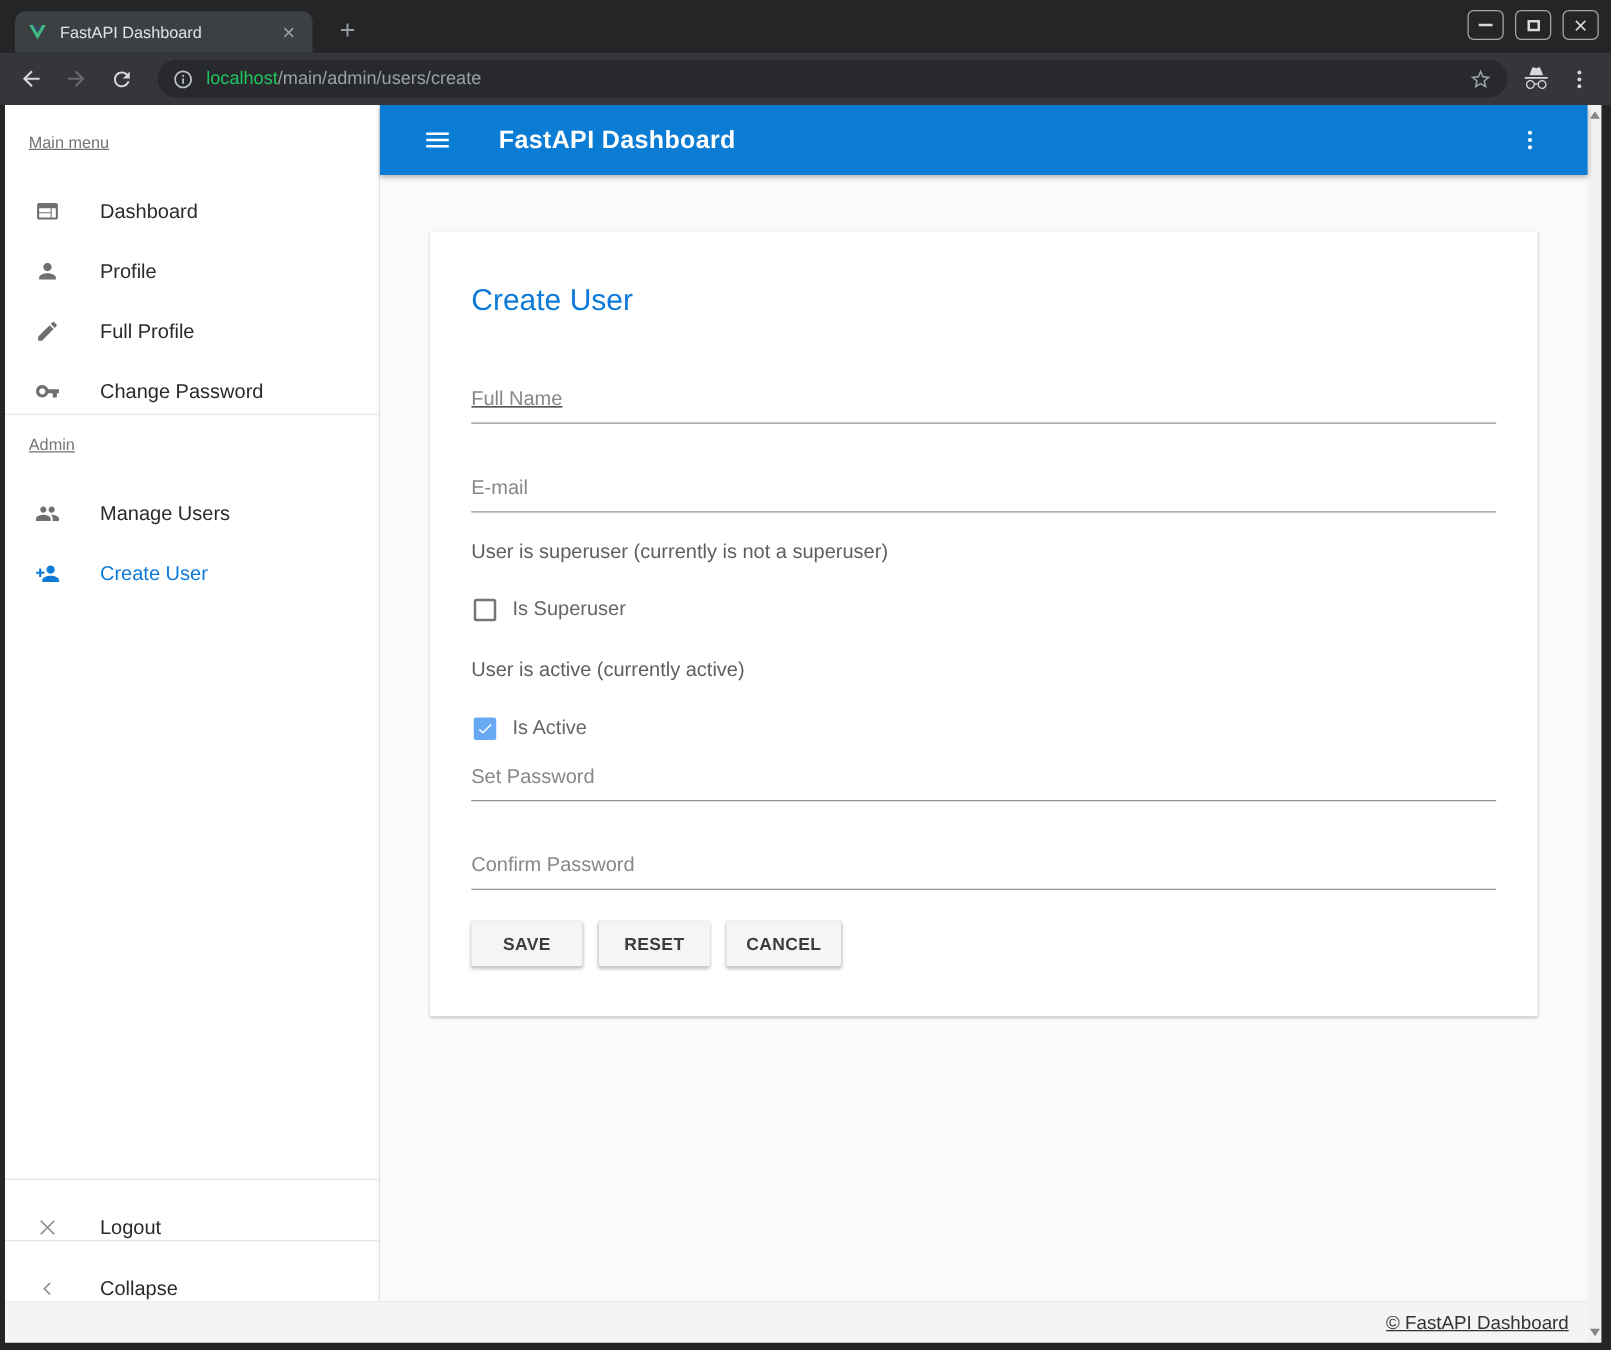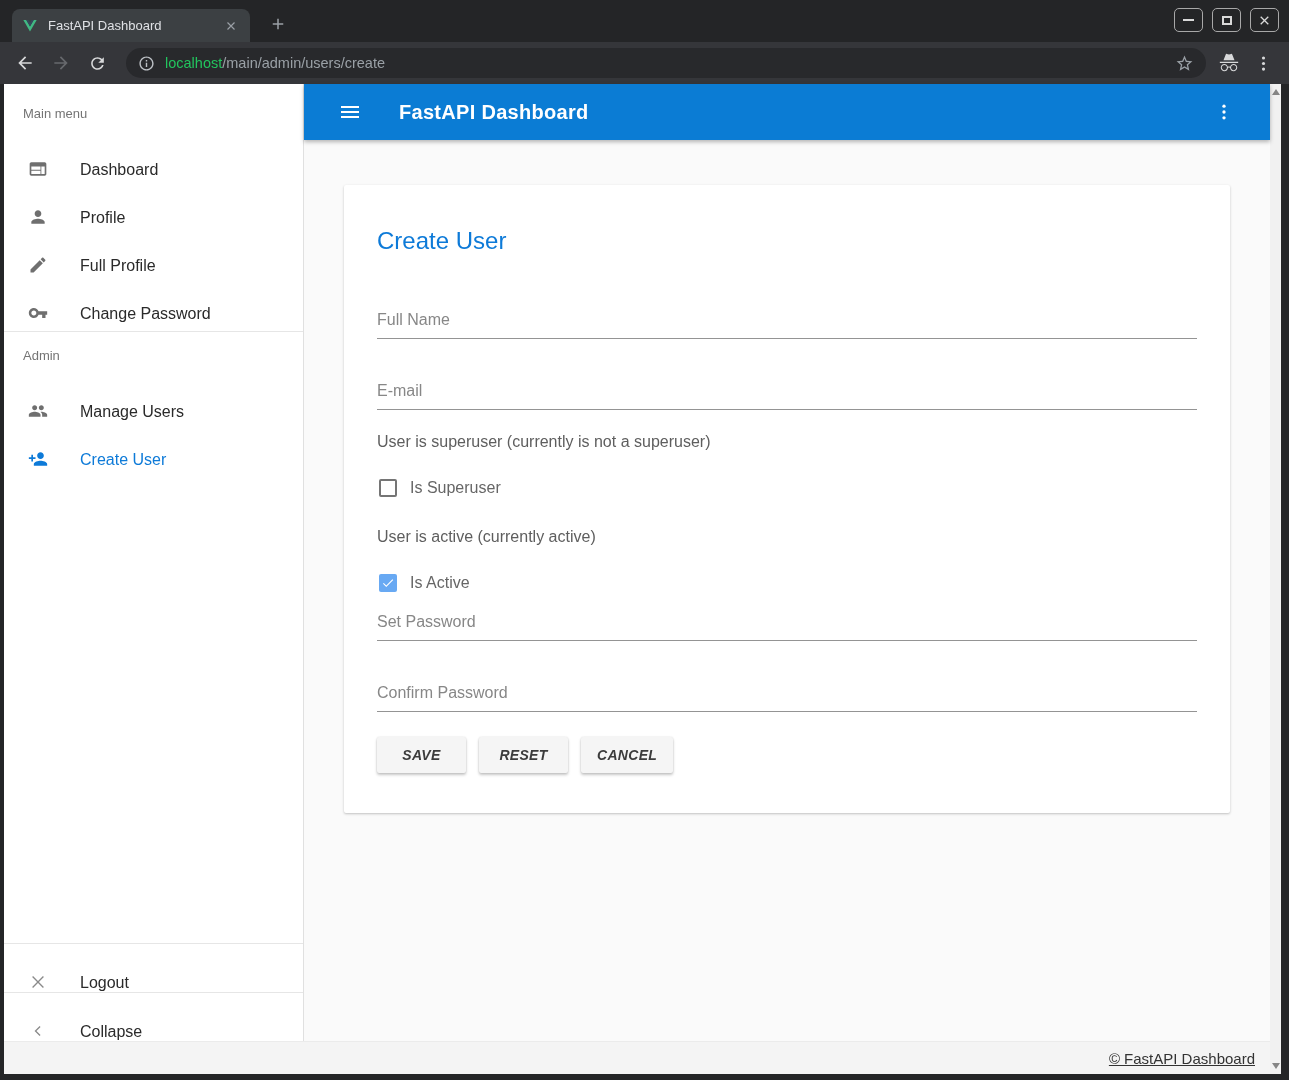--- a/index.html
+++ b/index.html
@@ -28,21 +28,21 @@
   .omni-star { margin-left:8px; }
   .toolbar-right { display:flex; align-items:center; gap:14px; padding:0 6px 0 4px; }
 
   
   .viewport { position:absolute; top:84px; left:4px; right:8px; bottom:6px; background:#fafafa; display:flex; }
   .page-col { flex:1; display:flex; flex-direction:column; min-width:0; }
   .page-main { flex:1; display:flex; min-height:0; }
 
   
   .sidebar { width:300px; flex:0 0 300px; background:#ffffff; border-right:1px solid #e0e0e0; display:flex; flex-direction:column; }
-  .side-header { font-size:13px; color:#747474; padding:22px 0 10px 19px; }
+  .side-header { font-size:13px; color:#747474; padding:22px 0 10px 19px;text-decoration:underline; }
   .side-header.admin { padding-top:16px; }
   .side-item { height:48px; display:flex; align-items:flex-end; padding-left:24px; cursor:pointer; }
   .side-item .s-icon { width:20px; height:20px; flex:0 0 20px; }
   .side-item .s-icon svg { width:20px; height:20px; fill:#6f6f6f; }
   .side-item .s-label { margin-left:32px; font-size:16px; color:#2a2a2a; }
   .side-item.active .s-icon svg { fill:#0d7ad8; }
   .side-item.active .s-label { color:#0d7ad8; }
   .side-divider { border-top:1px solid #e6e6e6; margin-top:8px; }
   .side-spacer { flex:1; }
   .thin-icon { stroke:#8a8a8a; stroke-width:1.6; fill:none; }
@@ -58,38 +58,38 @@
   
   .content-scroll { flex:1; overflow:hidden; }
   .card { margin:45px 40px; background:#ffffff; border-radius:2px;
           box-shadow:0 1px 3px rgba(0,0,0,.14), 0 1px 2px rgba(0,0,0,.10);
           padding:42px 33px 40px 33px; }
   .card-title { font-size:24px; font-weight:400; color:#0d7ad8; line-height:28px; }
   .mat-input { display:block; width:100%; border:none; outline:none; background:transparent;
                border-bottom:1px solid #949494; font-family:"Liberation Sans", sans-serif;
                font-size:16px; color:#212121; padding:0 0 9px 0; }
   .mat-input::placeholder { color:#878787; opacity:1; }
-  .f-fullname { margin-top:56px; }
+  .f-fullname { margin-top:56px;text-decoration:underline; }
   .f-email    { margin-top:43px; }
   .f-setpw    { margin-top:20px; }
   .f-confirm  { margin-top:43px; }
   .hint { font-size:16px; color:#5e5e5e; }
   .hint-1 { margin-top:23px; }
   .hint-2 { margin-top:30px; }
   .cb-row { display:flex; align-items:center; margin-top:27px; height:20px; cursor:pointer; }
   .cb-box { width:18px; height:18px; border-radius:2px; margin-left:2px; flex:0 0 18px;
             display:flex; align-items:center; justify-content:center; }
   .cb-box.unchecked { border:2px solid #757575; background:#fff; }
   .cb-box.checked { background:#68a9f3; }
   .cb-label { font-size:16px; color:#666666; margin-left:13px;text-align:center; }
   .actions { display:flex; gap:13px; margin-top:25px; }
   .btn { min-width:89px; height:36px; background:#f5f5f5; border:none; border-radius:2px;
          box-shadow:0 2px 3px rgba(0,0,0,.22), 0 0 2px rgba(0,0,0,.12);
          font-family:"Liberation Sans", sans-serif; font-size:14px; font-weight:700; color:#3c3c3c;
-         letter-spacing:.3px; padding:0 16px; cursor:pointer;font-style:italic; }
+         letter-spacing:.3px; padding:0 16px; cursor:pointer; }
 
   
   .page-footer { height:33px; background:#f4f4f4; border-top:1px solid #ebebeb;
                  display:flex; align-items:center; justify-content:flex-end; padding-right:15px; }
   .footer-text { font-size:15px; color:#333333;text-decoration:underline; }
 
   
   .scrollbar { width:11px; flex:0 0 11px; background:#f1f1f1; display:flex; flex-direction:column;
                justify-content:space-between; align-items:center; padding:5px 0; }
   .sb-up { width:0; height:0; border-left:4px solid transparent; border-right:4px solid transparent; border-bottom:6px solid #858585; }

